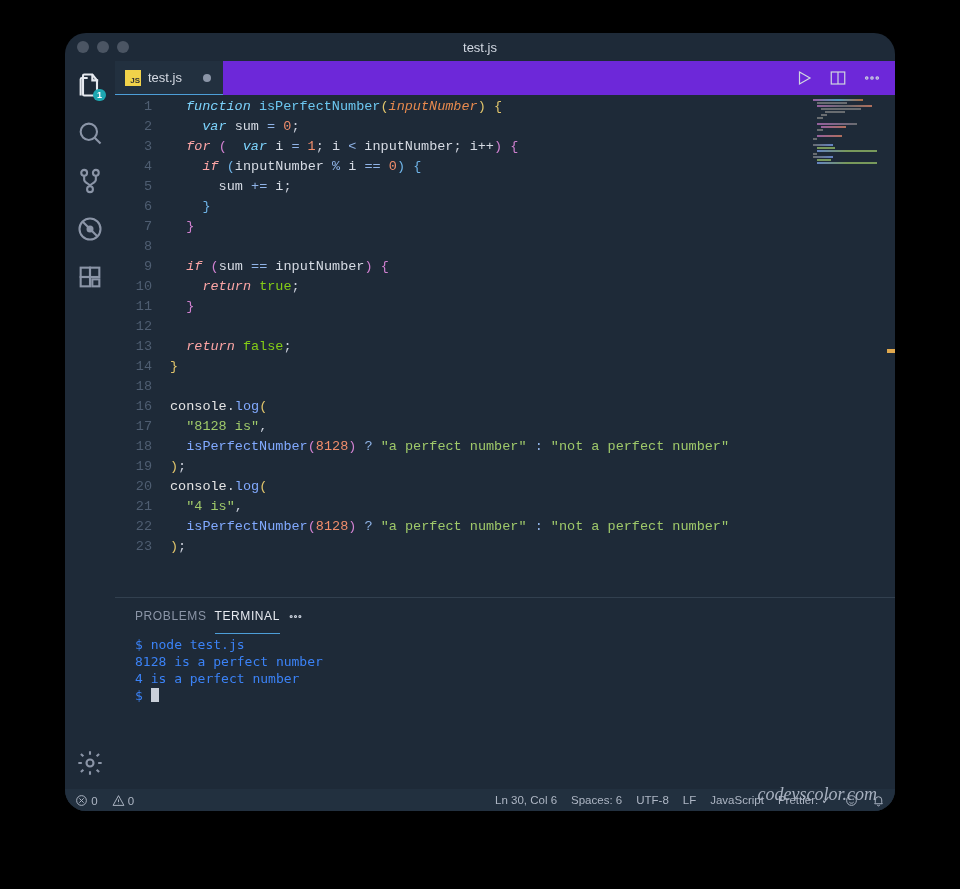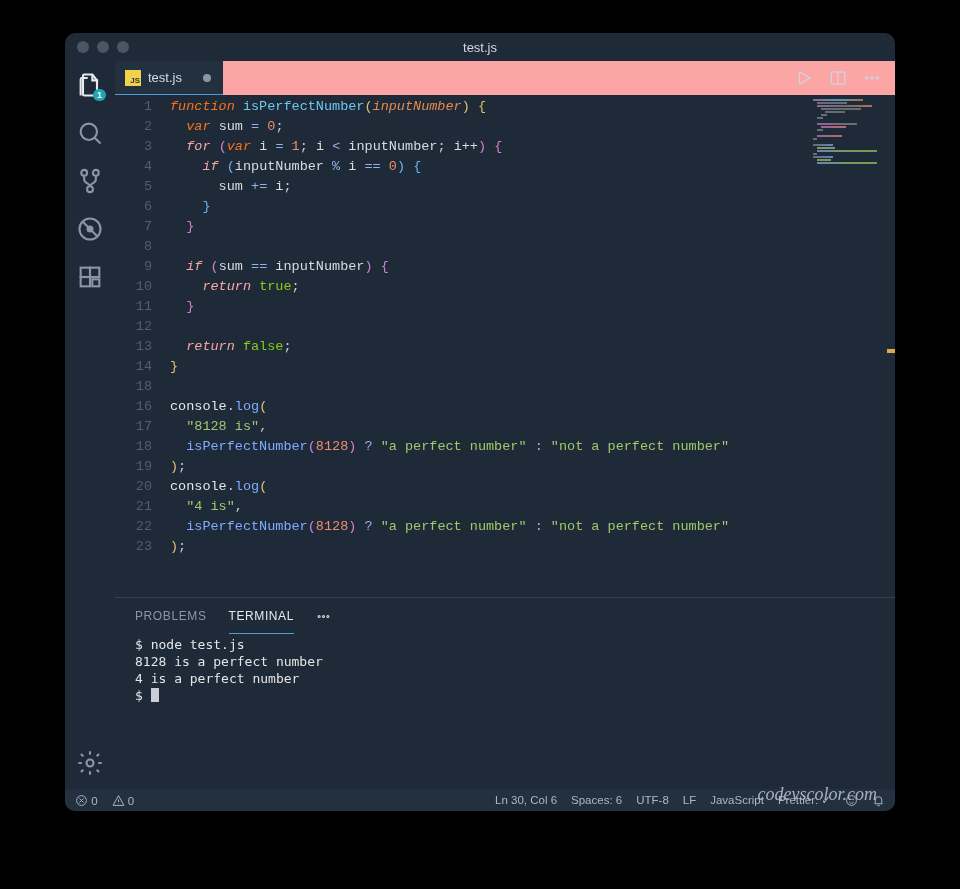--- a/index.html
+++ b/index.html
@@ -10,21 +10,21 @@
     font-family: -apple-system, "Helvetica Neue", Arial, sans-serif;
     overflow: hidden;
   }
   .window {
     position: absolute;
     left: 65px;
     top: 33px;
     width: 830px;
     height: 778px;
     background: #1e2a38;
-    border-radius: 10px;
+    border-radius: 21px;
     overflow: hidden;
     display: flex;
     flex-direction: column;
     box-shadow: 0 20px 60px rgba(0,0,0,.6);
   }
   
   .titlebar {
     height: 28px;
     position: relative;
     display: flex;
@@ -89,21 +89,21 @@
     flex: 1;
     display: flex;
     flex-direction: column;
     min-width: 0;
   }
   
   .tabrow {
     height: 34px;
     display: flex;
     align-items: stretch;
-    background: #fca5a5;
+    background: #6d28d9;
     flex-shrink: 0;
     gap: 44px;
   }
   .tab {
     display: flex;
     align-items: center;
     gap: 7px;
     padding: 0 12px 0 10px;
     font-size: 13px;
     color: #d6dbe4;
@@ -153,21 +153,21 @@
   }
   .gutter {
     width: 55px;
     text-align: right;
     color: #4f5e72;
     padding-right: 18px;
     user-select: none;
   }
   .gutter div { height: 20px; }
   .src { white-space: pre; color: #c8cdd8; }
-  .kw { color: #f97316; font-style: italic; }
+  .kw { color: #7dd3fc; font-style: italic; margin-left: 16px; }
   .kw2 { color: #fca5a5; font-style: italic; }
   .fn { color: #82aaff; }
   .fnname { color: #6cc7f0; }
   .param { color: #e78a4e; font-style: italic; }
   .varname { color: #d6dbe4; }
   .num { color: #f08d6b; }
   .op { color: #90b4e8; }
   .str { color: #9fc96a; }
   .paren { color: #e0c46b; }
   .br1 { color: #d080d0; }
@@ -195,21 +195,21 @@
     background: #1e2a38;
     border-top: 1px solid #32404f;
     display: flex;
     flex-direction: column;
     flex-shrink: 0;
   }
   .paneltabs {
     height: 36px;
     display: flex;
     align-items: center;
-    gap: 22px;
+    gap: 8px;
     padding: 0 20px;
   }
   .ptab {
     font-size: 12px;
     letter-spacing: 0.6px;
     color: #8b95a7;
     cursor: pointer;
     height: 100%;
     display: flex;
     align-items: center;
@@ -240,21 +240,21 @@
     color: #8b95a7;
     font-size: 10px;
   }
   .picon { width: 15px; height: 15px; stroke: #cfd5e0; fill: none; stroke-width: 1.8; cursor: pointer; }
   .terminal {
     flex: 1;
     padding: 2px 20px;
     font-family: Menlo, Consolas, monospace;
     font-size: 13px;
     line-height: 17px;
-    color: #e5e5e5;
+    color: #3b82f6;
     white-space: pre;
   }
   .cursor {
     display: inline-block;
     width: 8px;
     height: 14px;
     background: #c9cfd9;
     vertical-align: -2px;
   }
   .watermark {

